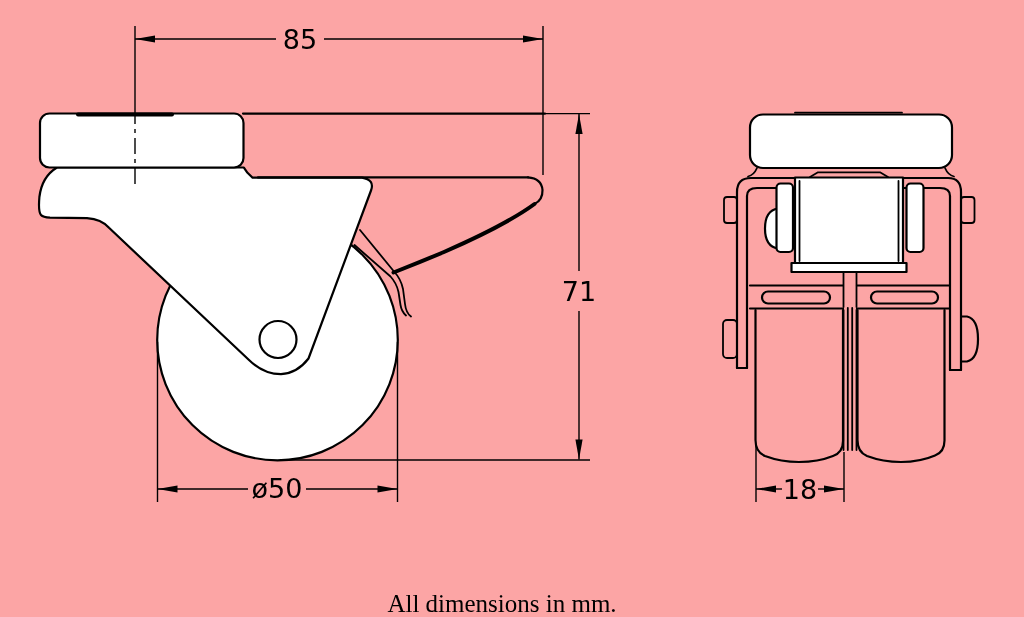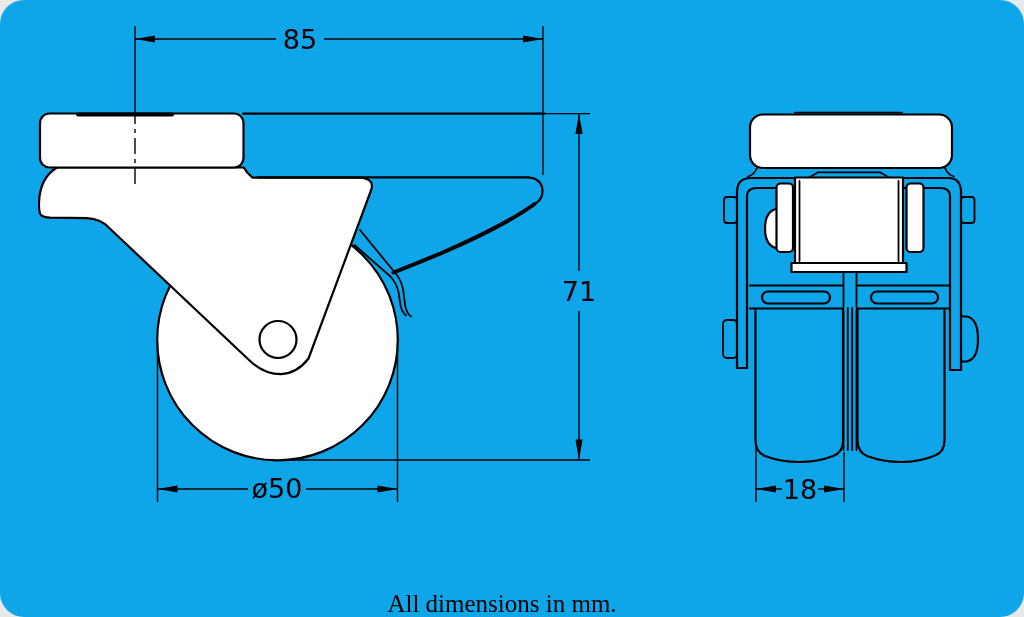--- a/index.html
+++ b/index.html
@@ -1,19 +1,18 @@
 <!DOCTYPE html>
 <html><head>
 <meta charset="utf-8">
 <style>
   html,body{margin:0;padding:0;background:#e8e8e8;}
   .sheet{
-    width:1024px;height:617px;background:#0ea5e9;position:relative;margin:0 auto;
+    width:1024px;height:617px;background:#fca5a5;position:relative;margin:0 auto;
     font-family:"DejaVu Sans", sans-serif;
-    border-radius:24px;
   }
   svg{display:block;}
   .body-line{stroke:#000;stroke-width:2.2;fill:none;stroke-linecap:round;stroke-linejoin:round;}
   .body-fill{stroke:#000;stroke-width:2.2;fill:#fff;stroke-linejoin:round;}
   .thick-line{stroke:#000;stroke-width:4;fill:none;stroke-linecap:round;stroke-linejoin:round;}
   .thin-line{stroke:#000;stroke-width:1.8;fill:none;stroke-linecap:round;stroke-linejoin:round;}
   .dim-line{stroke:#000;stroke-width:1.4;fill:none;}
   .arrow{fill:#000;stroke:none;}
   .dim-text{font-family:"DejaVu Sans", sans-serif;font-size:27px;fill:#000;}
   .note-text{font-family:"Liberation Serif", serif;font-size:25px;fill:#000;}

